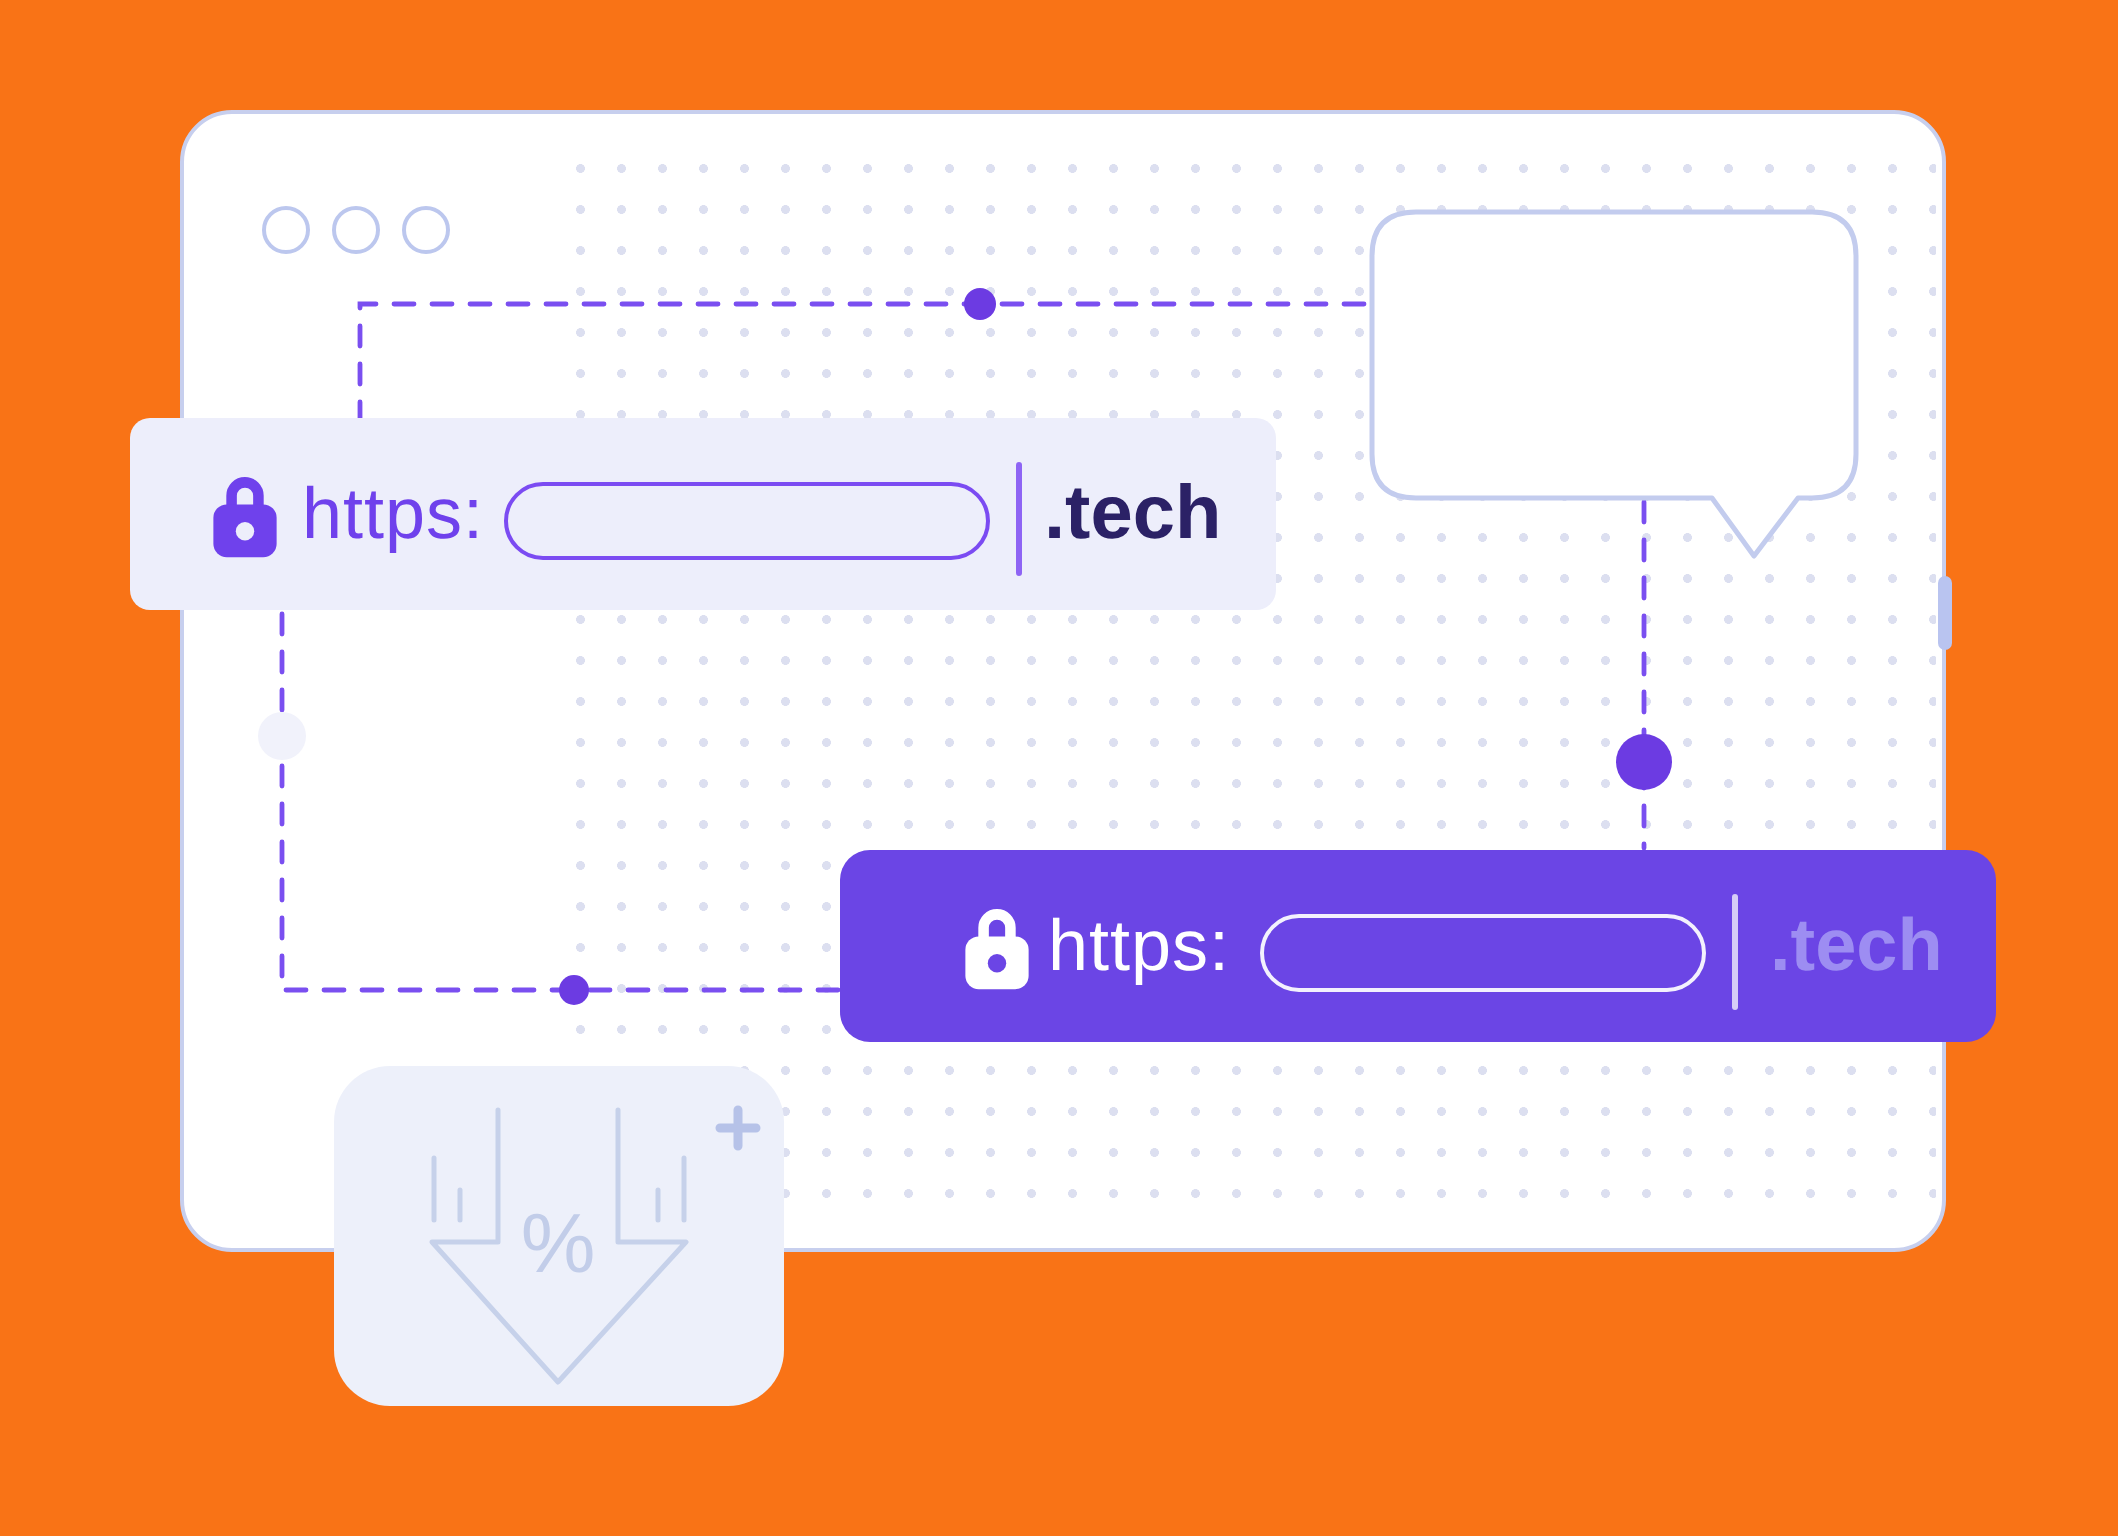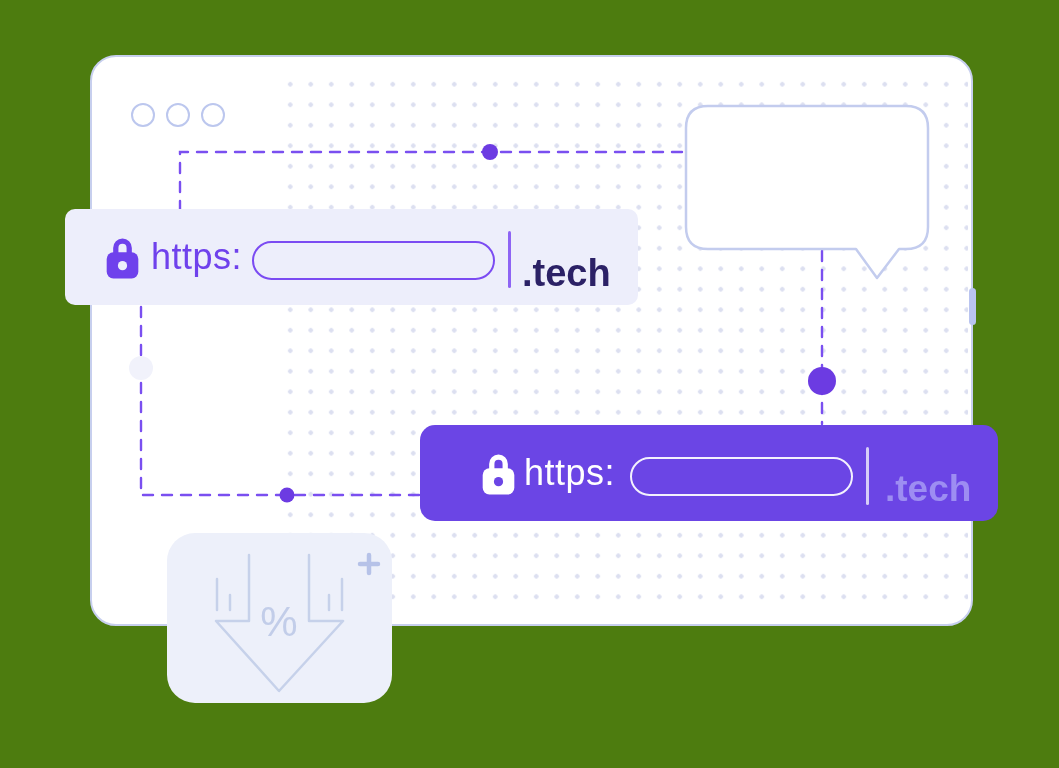--- a/index.html
+++ b/index.html
@@ -1,16 +1,16 @@
 <!DOCTYPE html>
 <html><head>
 <meta charset="utf-8">
 <style>
   html,body{margin:0;padding:0;background:#ffffff;}
-  .canvas{position:relative;width:1059px;height:768px;background:#4d7c0f;overflow:hidden;
+  .canvas{position:relative;width:1059px;height:768px;background:#f97316;overflow:hidden;
           font-family:"Liberation Sans", sans-serif;text-decoration:underline;}
 
   
   .window{position:absolute;left:90px;top:55px;width:883px;height:571px;box-sizing:border-box;
           border:2.5px solid #c7cfee;border-radius:26px;background:#ffffff;}
   .tl-row{position:absolute;left:39px;top:46px;display:flex;gap:11px;}
   .tl{width:24px;height:24px;box-sizing:border-box;border:2.5px solid #bcc7ee;border-radius:50%;background:transparent;}
   .dots{position:absolute;left:188px;top:17px;width:688px;height:540px;
         background-image:radial-gradient(circle,#dcdff0 2.1px,rgba(0,0,0,0) 2.3px);
         background-size:20.5px 20.5px;}
@@ -33,21 +33,21 @@
   .bar-purple .lock{left:61px;top:25px;color:#ffffff;}
   .proto{position:absolute;top:0;height:96px;line-height:96px;font-size:36px;font-weight:500;letter-spacing:.5px;}
   .bar-light .proto{left:86px;color:#6f41ec;}
   .bar-purple .proto{left:104px;color:#ffffff;}
   .pill{position:absolute;top:32px;height:39px;box-sizing:border-box;border-radius:21px;background:transparent;}
   .bar-light .pill{left:187px;width:243px;border:2.5px solid #7b4bf2;}
   .bar-purple .pill{left:210px;width:223px;border:2.5px solid #f3f1fd;}
   .divider{position:absolute;width:3px;border-radius:2px;}
   .bar-light .divider{left:443px;top:22px;height:57px;background:#8e64f4;}
   .bar-purple .divider{left:446px;top:22px;height:58px;background:#d6cdf7;}
-  .tld{position:absolute;top:16px;height:96px;line-height:96px;font-weight:700;}
+  .tld{position:absolute;top:0;height:96px;line-height:96px;font-weight:700;}
   .bar-light .tld{left:457px;font-size:38px;color:#2b2166;}
   .bar-purple .tld{left:465px;font-size:37px;color:#9d8df2;}
 
   
   .discount{position:absolute;left:167px;top:533px;width:225px;height:170px;
             background:#edf0fa;border-radius:28px;}
   .sketch{stroke:#c6d1ea;stroke-width:2.5;fill:none;stroke-linejoin:round;stroke-linecap:round;}
   .sketch-plus{stroke:#b6c2e8;stroke-width:4.5;fill:none;stroke-linecap:round;}
   .sketch-text{fill:#c2cde9;font-family:"Liberation Sans",sans-serif;font-size:42px;}
 </style>

